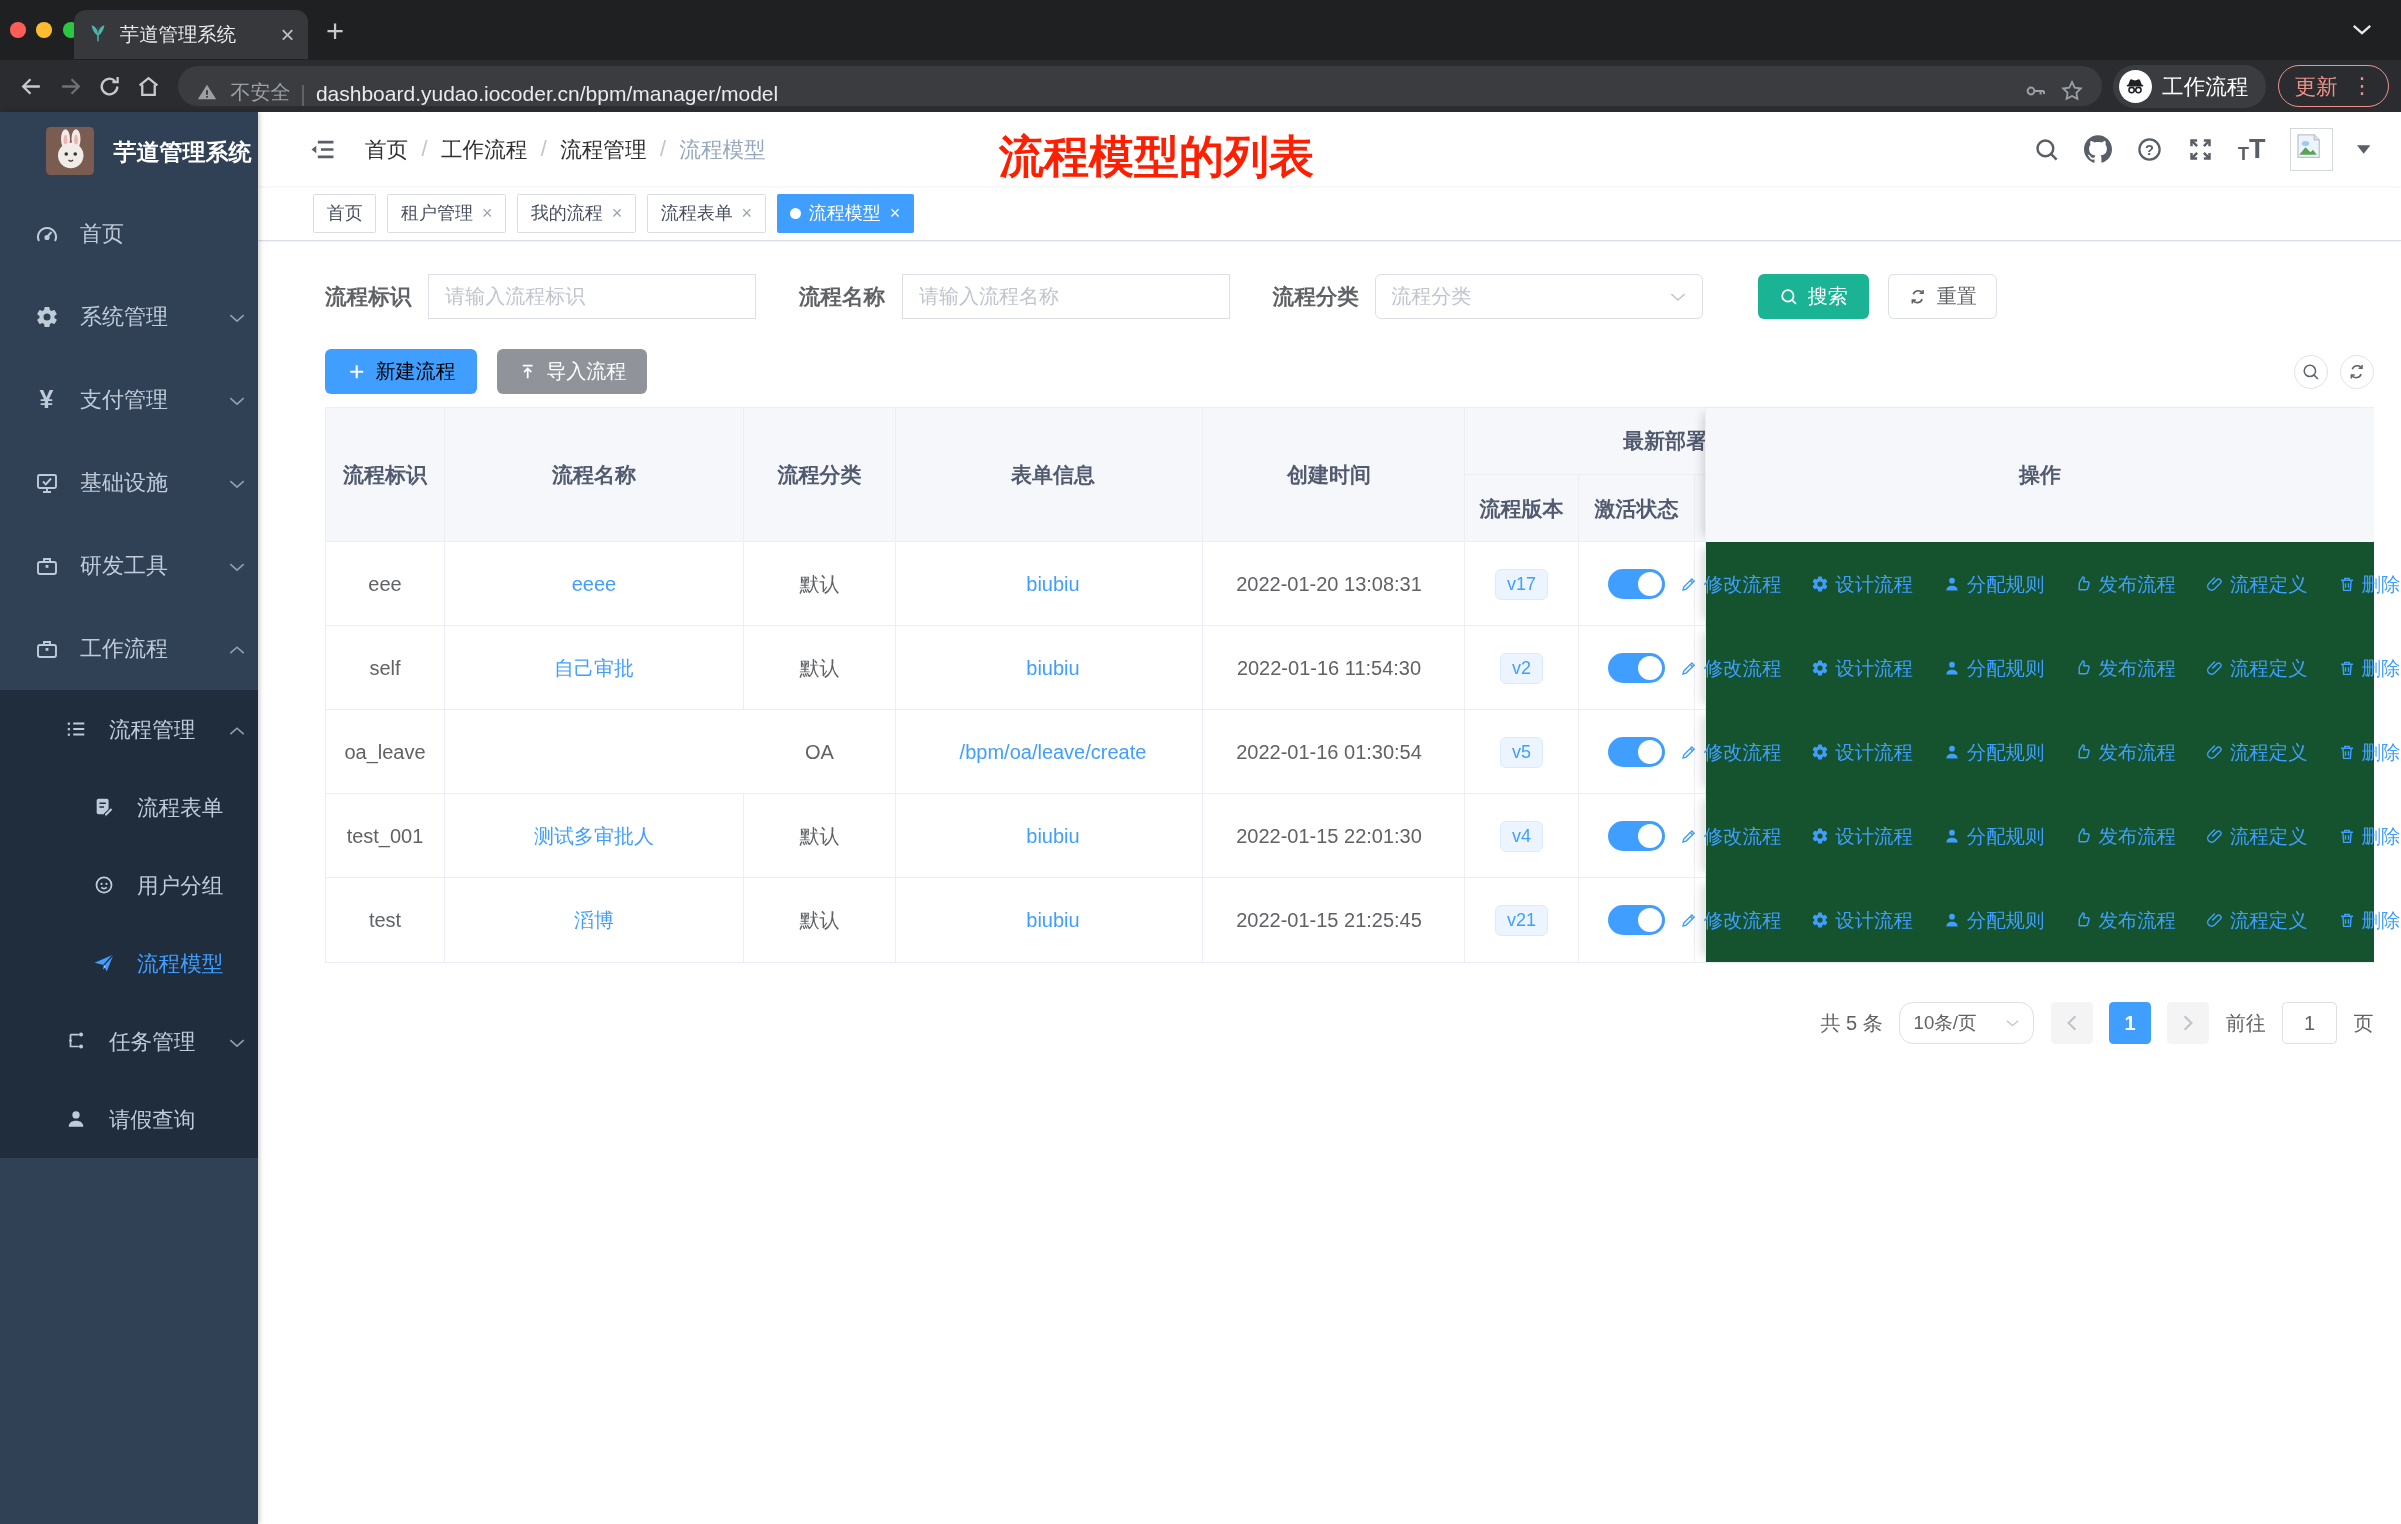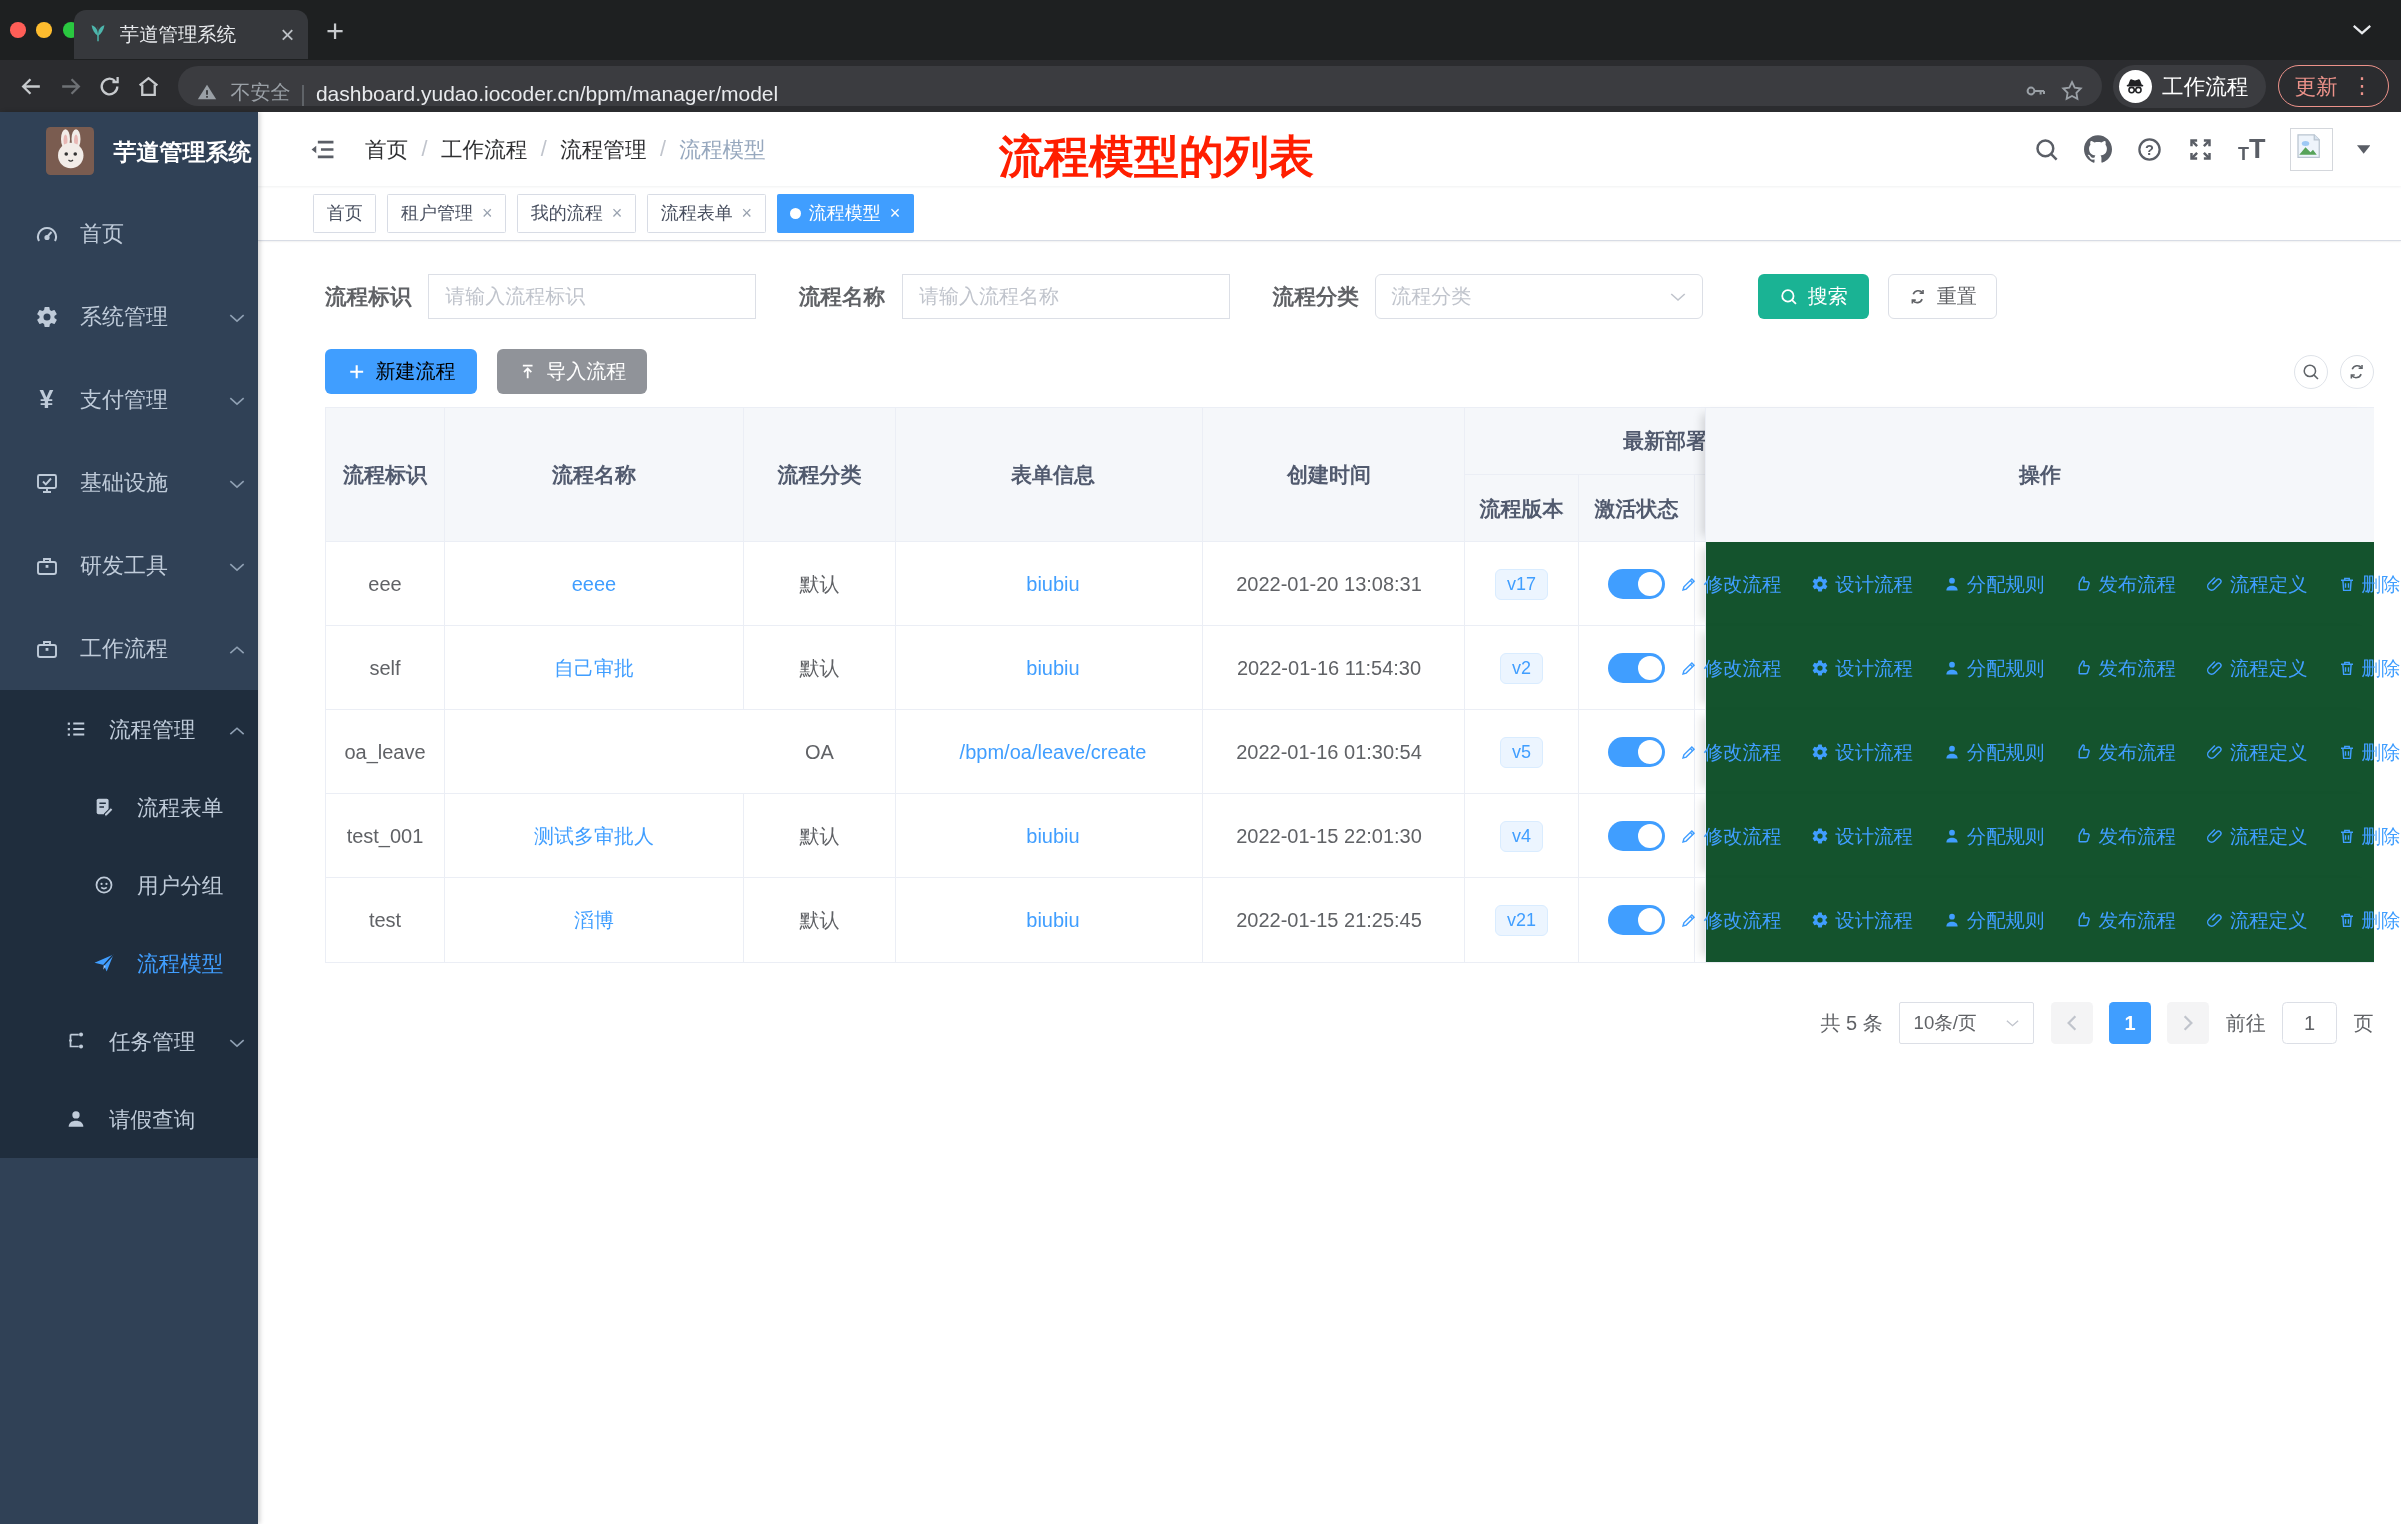--- a/index.html
+++ b/index.html
@@ -125,21 +125,21 @@
   .vtag{background:#ecf5ff;border:0.7px solid #d9ecff;color:#409eff;border-radius:6px;
     font-size:18px;padding:5.2px 11px;line-height:1;}
   .toggle{width:57px;height:30px;border-radius:15px;background:#409eff;position:relative;cursor:pointer;}
   .toggle .knob{position:absolute;right:3px;top:3px;width:24px;height:24px;border-radius:50%;background:#fff;}
   .action-link{display:inline-flex;align-items:center;gap:6px;color:#409eff;font-size:19.4px;
     cursor:pointer;white-space:nowrap;}
 
   
   .pagination{display:flex;align-items:center;justify-content:flex-end;margin-top:39px;
     font-size:20px;color:#606266;gap:16.4px;}
-  .psel{width:135px;height:42px;border:0.7px solid #dcdfe6;border-radius:2px;display:flex;
+  .psel{width:135px;height:42px;border:0.7px solid #dcdfe6;border-radius:14px;display:flex;
     align-items:center;justify-content:space-between;padding:0 13.4px;font-size:18.6px;cursor:pointer;}
   .pbtn{min-width:42px;height:42px;border-radius:4.5px;background:#f4f4f5;display:flex;
     align-items:center;justify-content:center;cursor:pointer;}
   .pbtn.current{background:#409eff;color:#fff;font-weight:bold;font-size:20px;}
   .goto-input{width:55px;height:42px;border:0.7px solid #dcdfe6;border-radius:4.5px;text-align:center;
     font-size:20px;color:#606266;outline:none;}
 </style>
 </head>
 <body>
 

